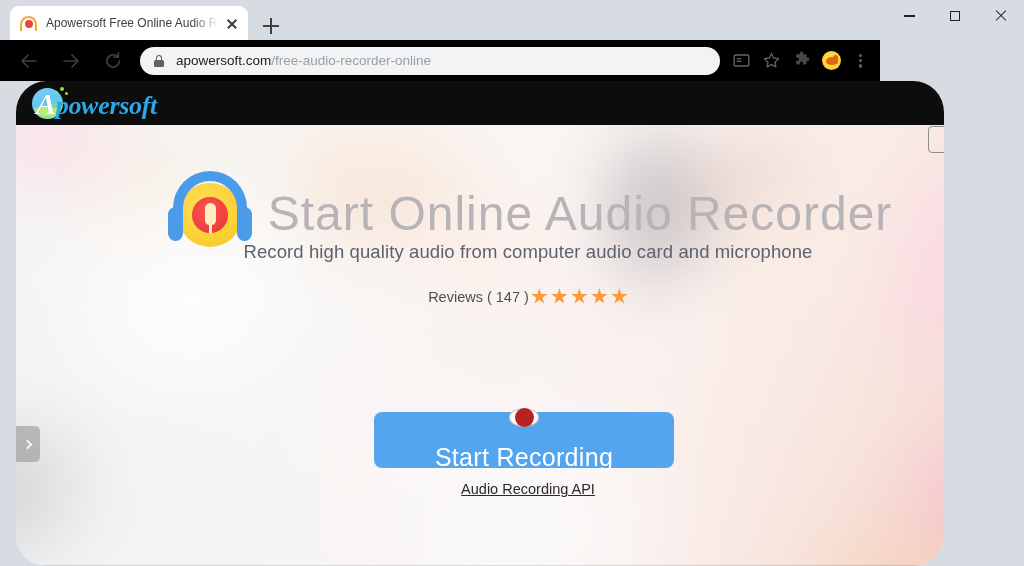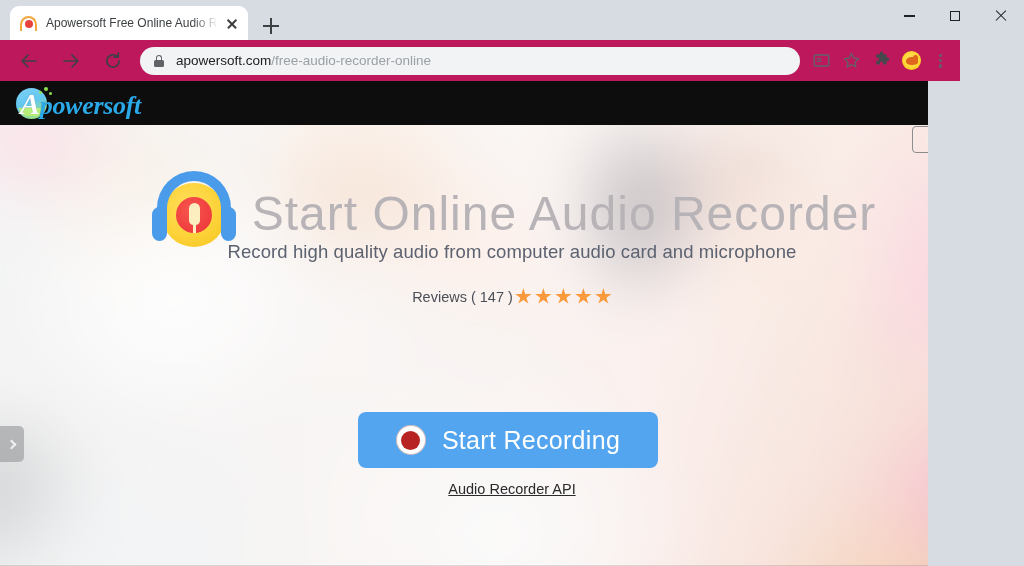--- a/index.html
+++ b/index.html
@@ -98,22 +98,22 @@
   .wb-close:before, .wb-close:after {
     content: ""; position: absolute; left: -1px; top: 5.3px;
     width: 14px; height: 1.3px; background: #202124;
   }
   .wb-close:before { transform: rotate(45deg); }
   .wb-close:after  { transform: rotate(-45deg); }
 
   
   .navbar {
     position: absolute; left: 0; top: 40px;
-    width: 960px; height: 41px;
-    background: #be185d;
+    width: 880px; height: 41px;
+    background: #000000;
     display: flex; align-items: center;
   }
   .navicon {
     width: 34px; height: 34px;
     margin-left: 8px;
     display: flex; align-items: center; justify-content: center;
     position: relative;
   }
   .navicon:first-child { margin-left: 12px; }
   .arrow-svg { display: block; }
@@ -173,24 +173,25 @@
   .kebab span {
     position: absolute; left: 0; width: 3.4px; height: 3.4px;
     border-radius: 50%; background: #5f6368;
   }
   .kebab span:nth-child(1) { top: 1px; }
   .kebab span:nth-child(2) { top: 6.4px; }
   .kebab span:nth-child(3) { top: 11.8px; }
 
   
   .viewport {
-    position: absolute; left: 0; top: 81px;
+    position: absolute; left: 16px; top: 81px;
     width: 928px; height: 485px;
     overflow: hidden;
     background: #f4f2f1;
+    border-radius: 31px;
   }
 
   
   .site-header {
     position: absolute; left: 0; top: 0;
     width: 1024px; height: 44px;
     background: #0e0d0d;
     z-index: 6;
     display: flex; align-items: center;
   }
@@ -380,20 +381,21 @@
     clip-path: polygon(50% 0%, 61% 35%, 98% 35%, 68% 57%, 79% 91%, 50% 70%, 21% 91%, 32% 57%, 2% 35%, 39% 35%);
   }
 
   .start-btn {
     position: absolute; left: 358px; top: 331px;
     width: 300px; height: 56px;
     background: #54a5ef;
     border-radius: 8px;
     display: flex; align-items: center; justify-content: center;
     gap: 16px;
+    flex-direction: column;
   }
   .rec-dot {
     width: 30px; height: 30px; border-radius: 50%;
     background: #ffffff;
     display: flex; align-items: center; justify-content: center;
     box-shadow: inset 0 0 0 1px rgba(120,60,60,.35);
   }
   .rec-dot i {
     display: block; width: 19px; height: 19px;
     border-radius: 50%; background: #b72222;
@@ -567,20 +569,20 @@
         </div>
       </div>
 
       <div class="start-btn">
         <div class="rec-dot">
             <i></i>
           </div>
         <div class="start-label">Start Recording</div>
       </div>
 
-      <div class="api-link"><span>Audio Recorder API</span></div>
+      <div class="api-link"><span>Audio Recording API</span></div>
 
     </div>
 
     <div class="vp-bottom-line"></div>
   </div>
 
 </div>
 
 </body></html>

